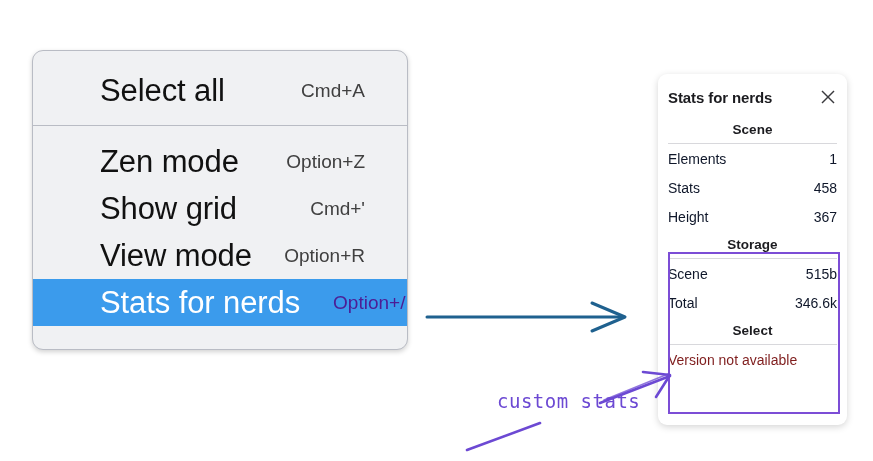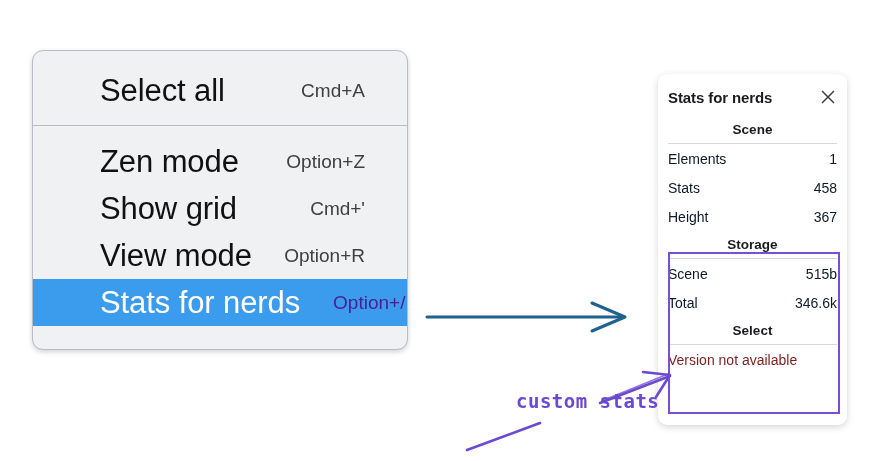--- a/index.html
+++ b/index.html
@@ -151,25 +151,24 @@
     left: 0; top: 0;
     width: 873px; height: 461px;
     pointer-events: none;
   }
   #handwriting {
     position: absolute;
     left: 497px;
     top: 390px;
     font-family: "DejaVu Sans Mono", monospace;
     font-size: 19px;
-    font-weight: bold;
+    font-weight: normal;
     color: #6c49d3;
     letter-spacing: 0.5px;
     white-space: nowrap;
-    margin-left: 19px;
   }
 </style>
 </head>
 <body>
 
 <div id="context-menu">
 
   <div class="menu-group">
     <div class="pad-top-first"></div>
     <div class="menu-item">

